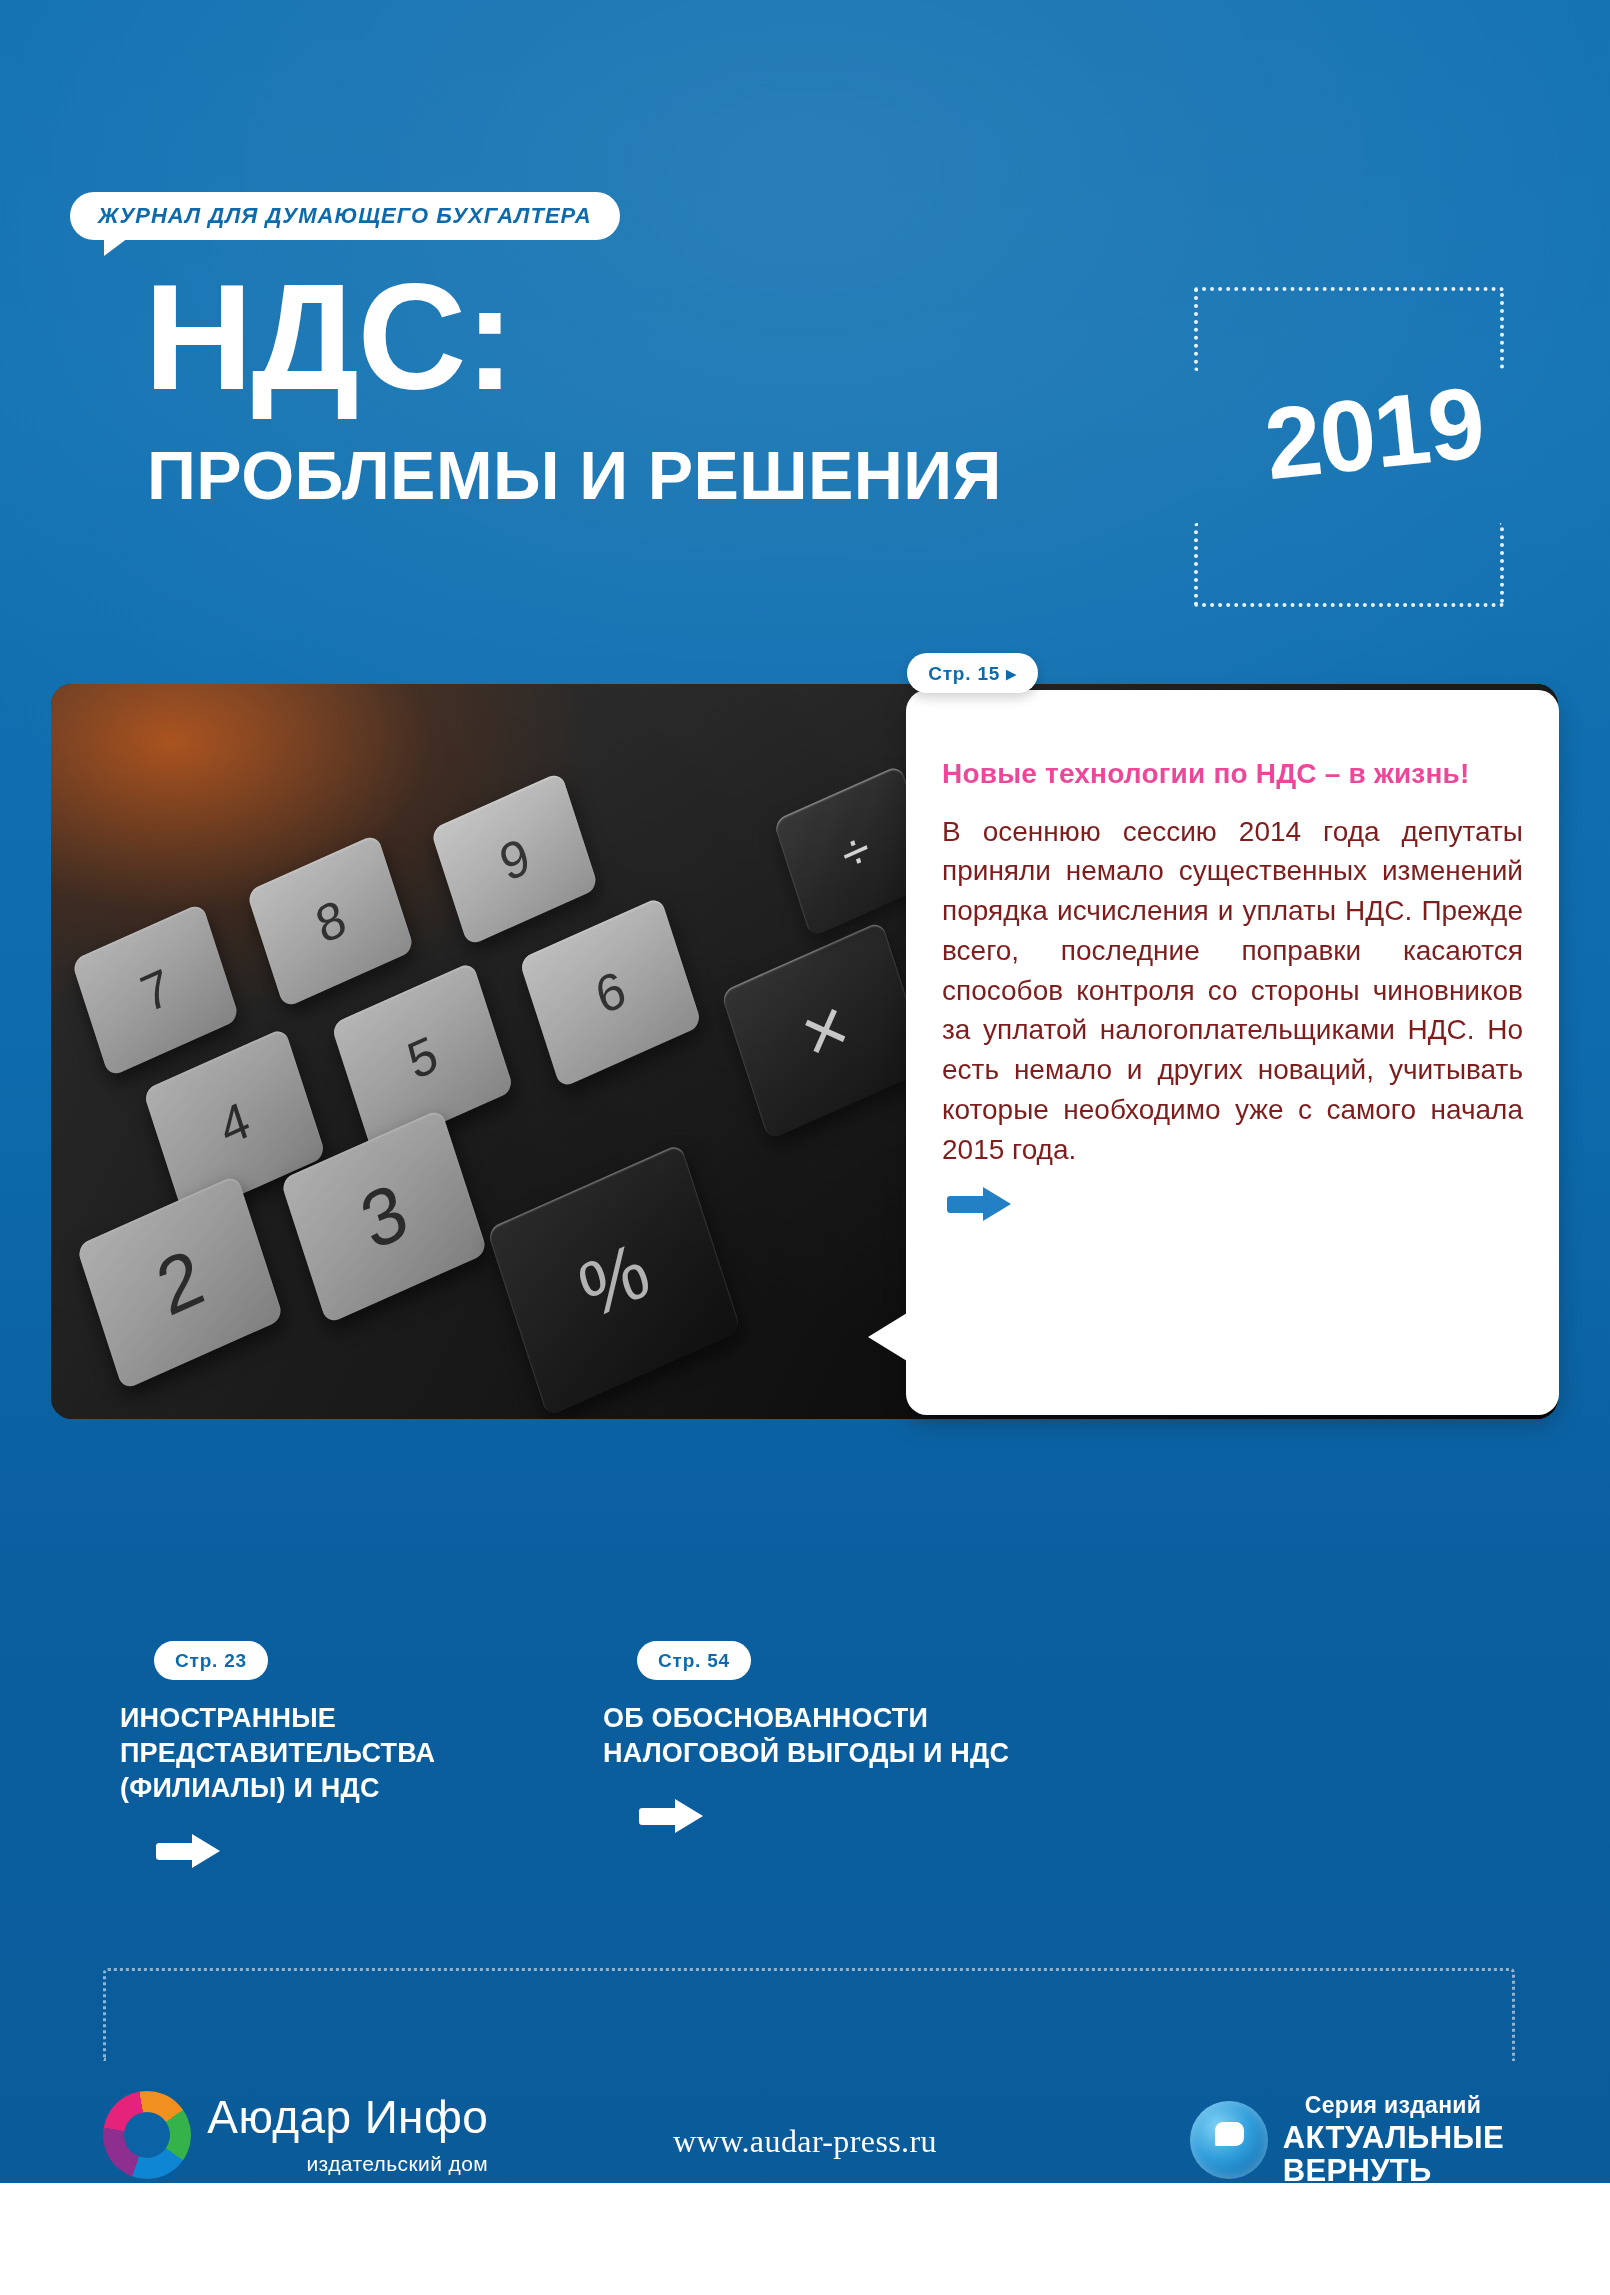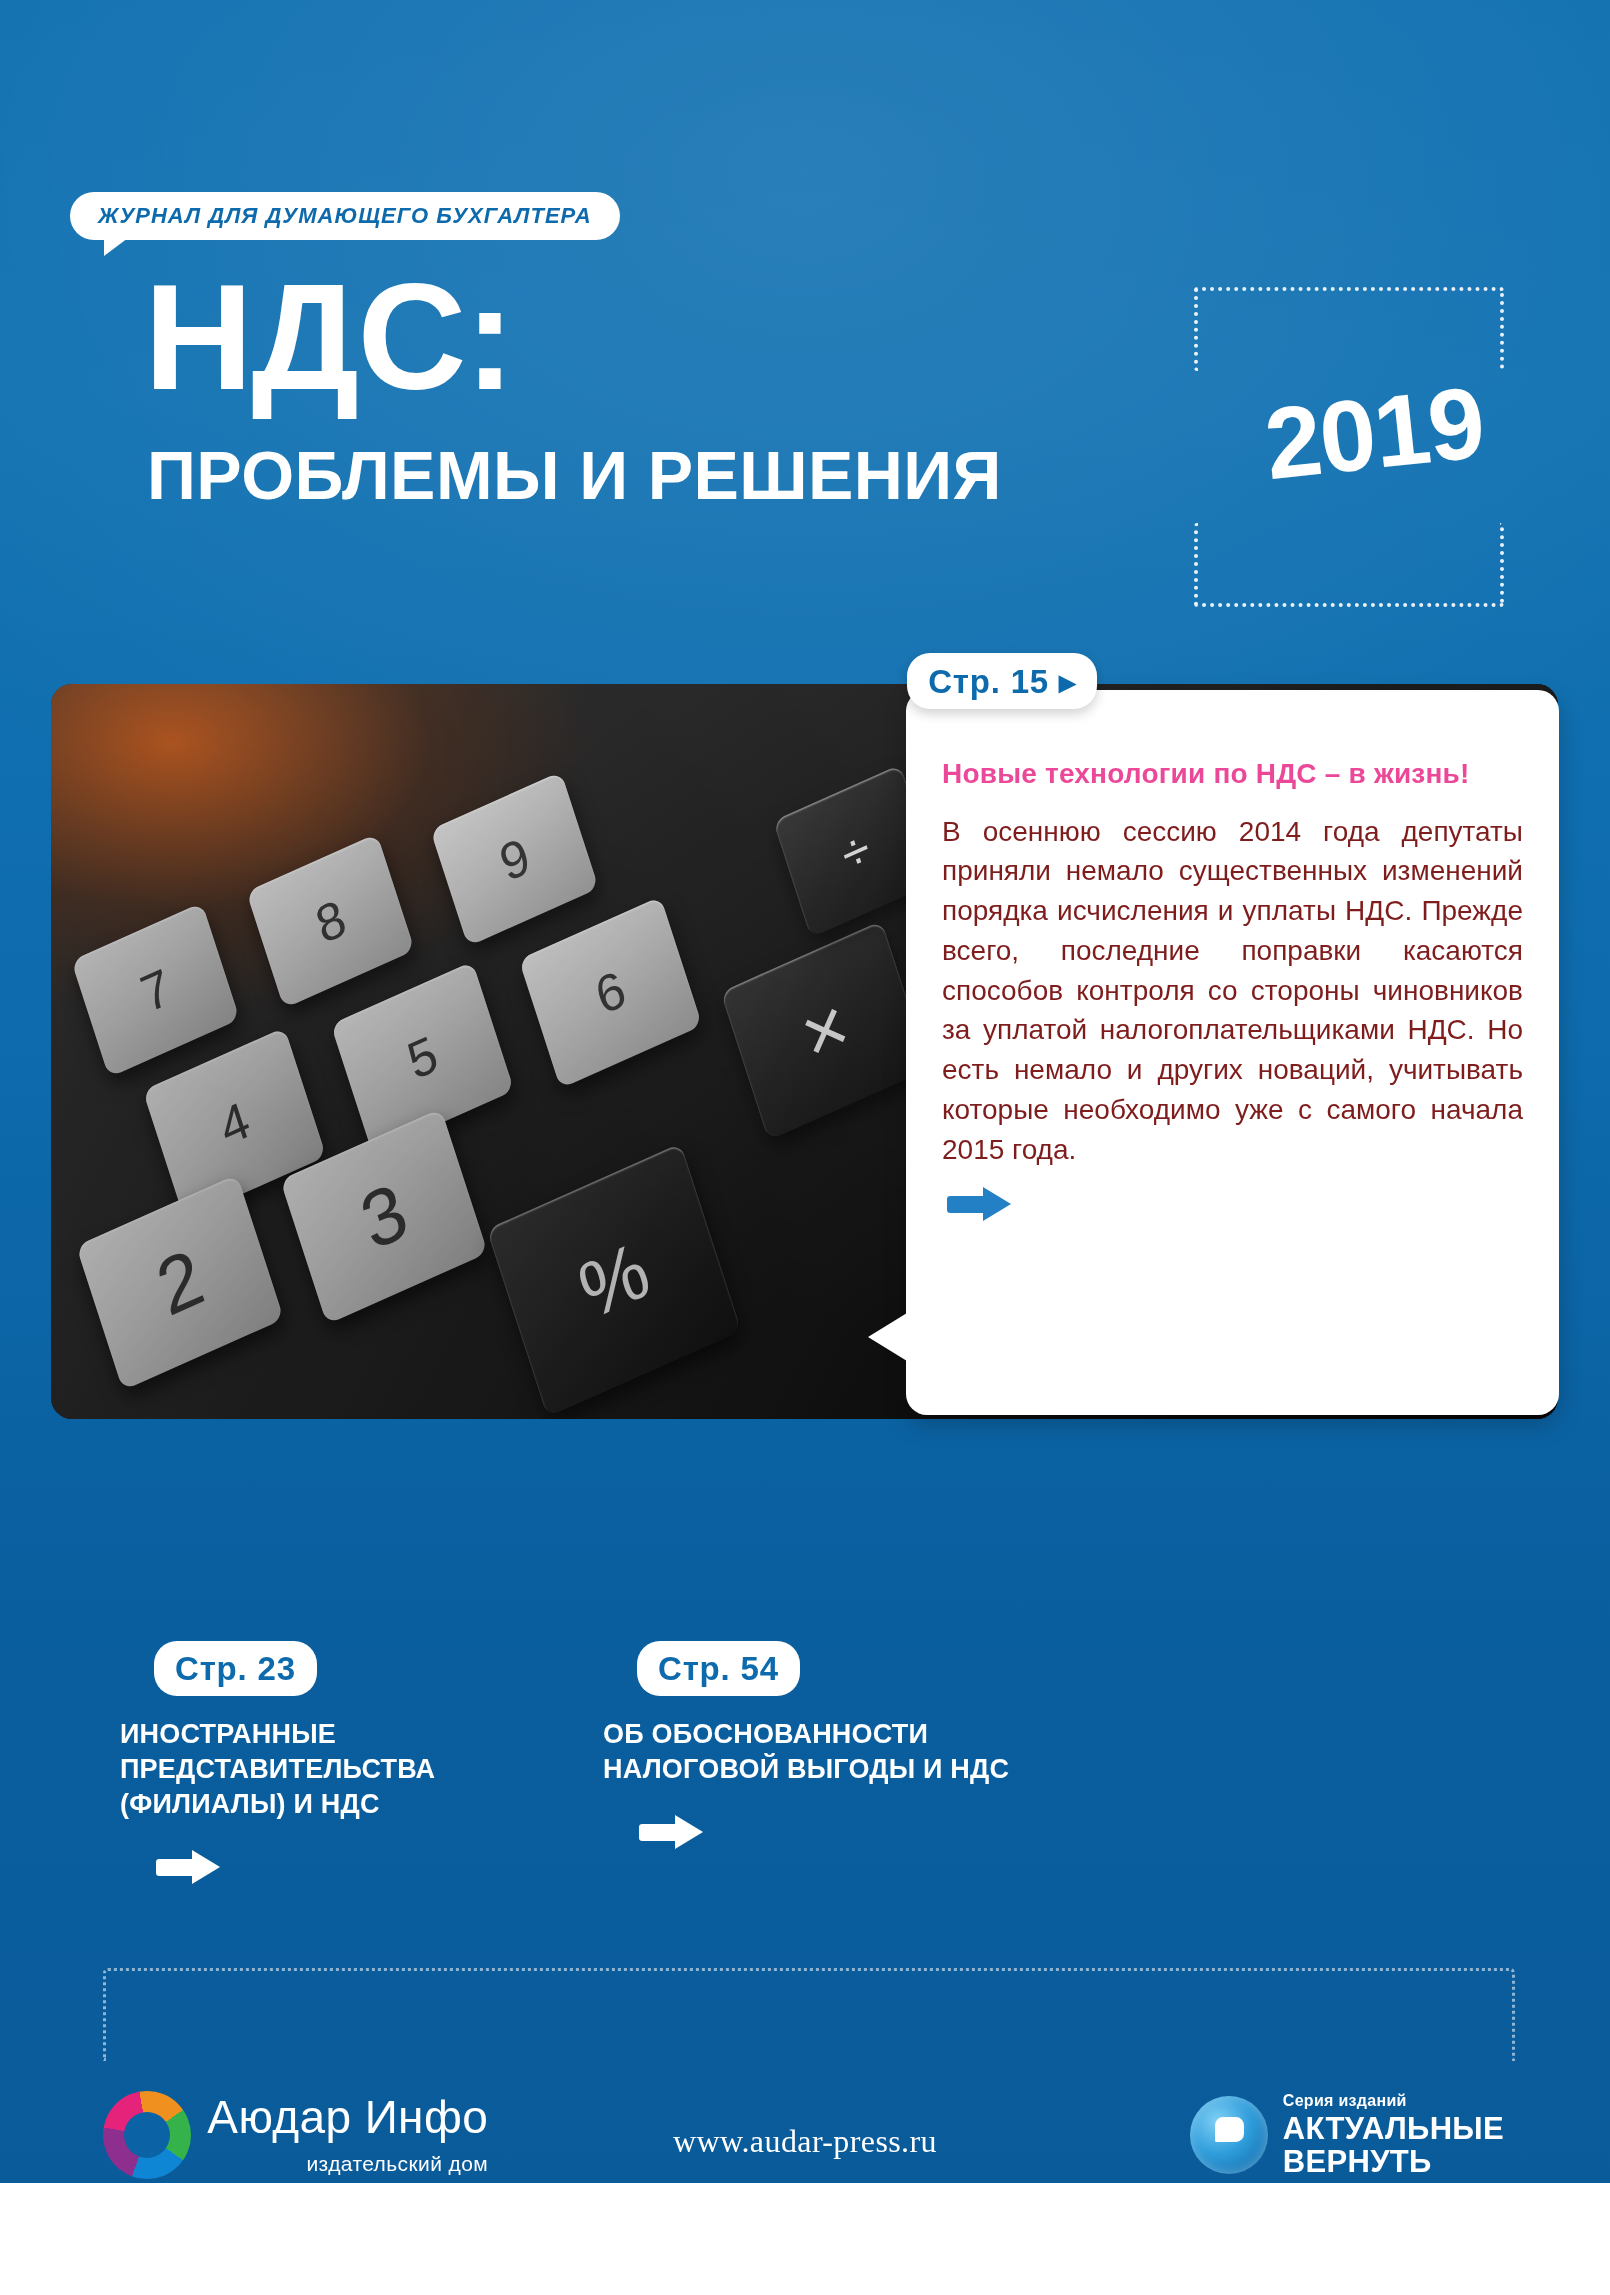--- a/index.html
+++ b/index.html
@@ -175,21 +175,21 @@
     width: 0;
     height: 0;
     border-top: 24.5px solid transparent;
     border-bottom: 24.5px solid transparent;
     border-right: 39px solid #ffffff;
   }
   .page-badge {
     display: inline-block;
     background: #ffffff;
     color: #0d6aac;
-    font-size: 33px;
+    font-size: 19px;
     font-weight: bold;
     letter-spacing: 0.8px;
     padding: 9px 21px 8.2px 21px;
     border-radius: 23px;
     white-space: nowrap;
   }
   .callout .page-badge {
     position: absolute;
     left: 1.2px;
     top: -37px;
@@ -362,24 +362,25 @@
     position: absolute;
     left: 24.5px;
     top: 21px;
     width: 29px;
     height: 24.5px;
     border-radius: 8.2px 8.2px 8.2px 1.6px;
     background: #ffffff;
   }
   .series-text-top {
     color: #ffffff;
-    font-size: 16px;
+    font-size: 23px;
     font-weight: bold;
     letter-spacing: 0.3px;
     margin-bottom: 3.3px;
+    margin-left: 22px;
   }
   .series-text-main {
     color: #ffffff;
     font-size: 31px;
     font-weight: bold;
     line-height: 1.05;
     letter-spacing: 0.3px;
   }
 </style>
 </head>

